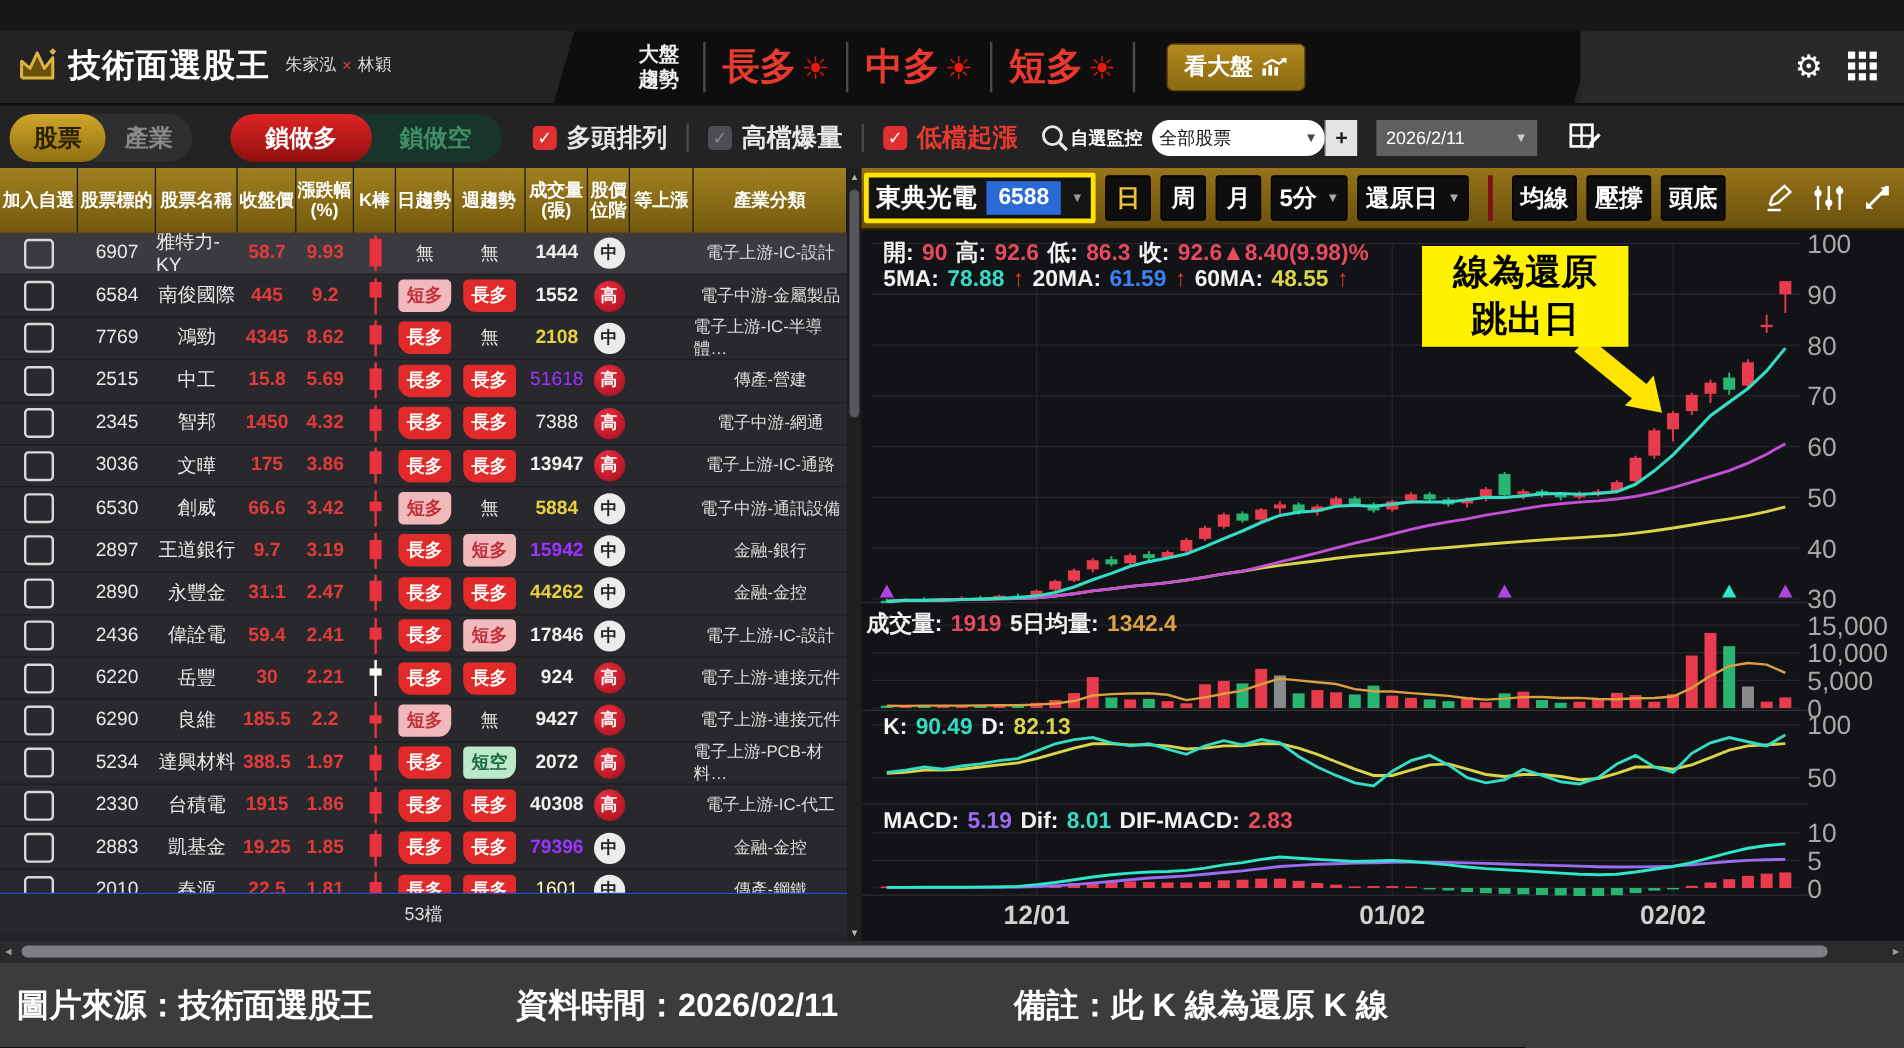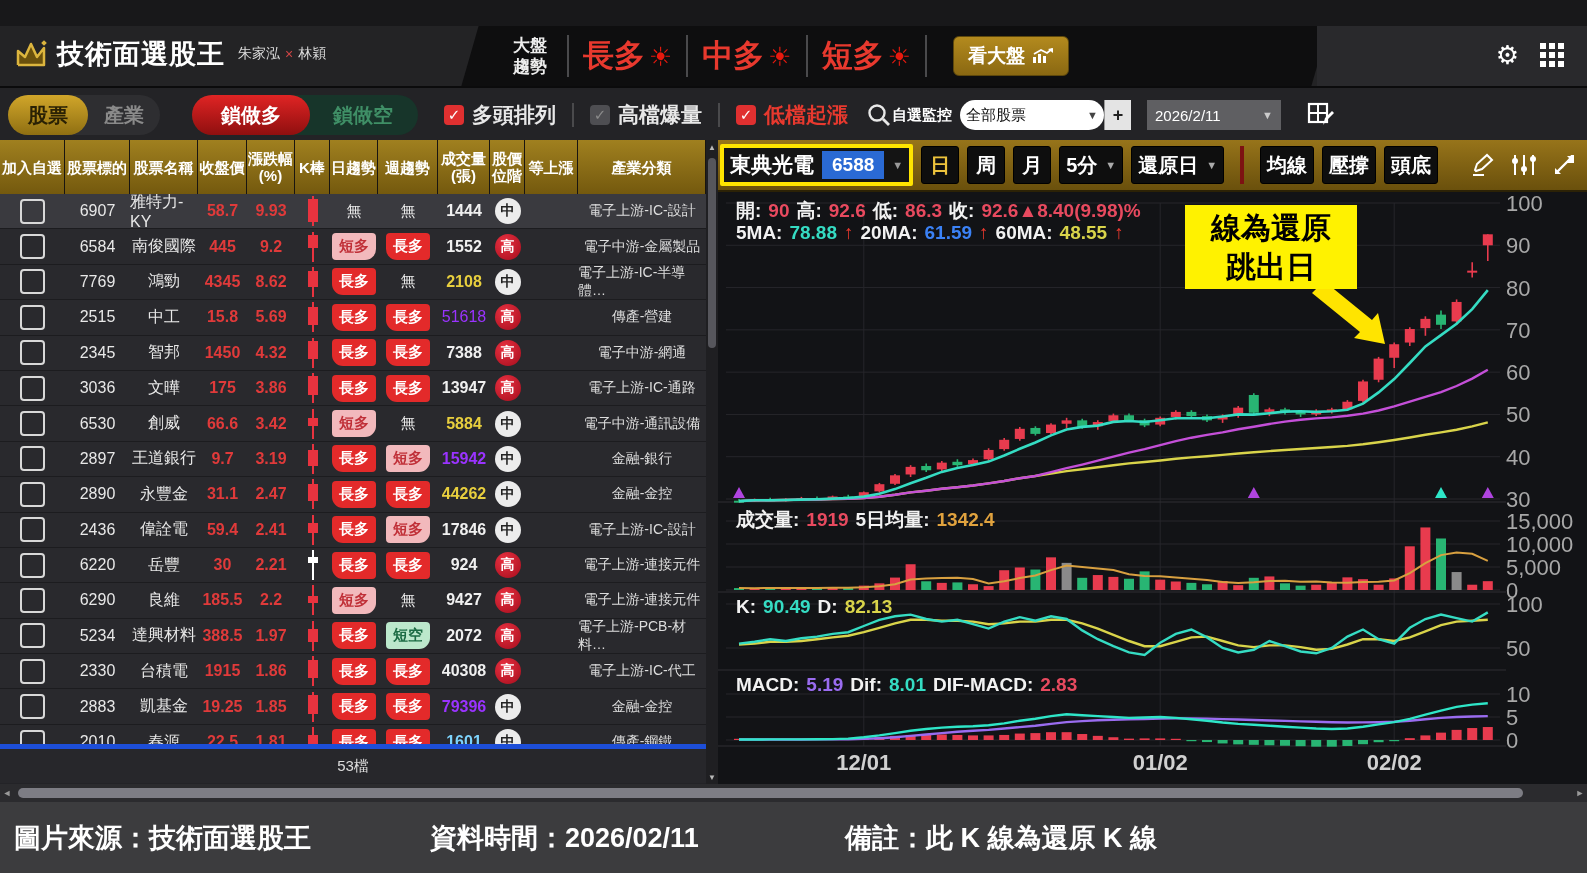--- a/index.html
+++ b/index.html
@@ -7,21 +7,21 @@
        font-family:"Liberation Sans","DejaVu Sans",sans-serif;color:#e8e8e8;}
   
   .hdr{position:absolute;left:0;top:0;width:100%;height:86px;background:#232325;}
   .hdr-top{position:absolute;left:0;top:0;width:100%;height:26px;background:#18181a;}
   .hdr-band{position:absolute;left:470px;top:26px;width:850px;height:60px;background:#0e0e0f;transform:skewX(-16deg);}
   .hdr-right{position:absolute;right:0;top:26px;width:270px;height:60px;background:#29292c;}
   .logo-group{position:absolute;left:14px;top:36px;display:flex;align-items:center;gap:9px;}
   .app-title{font-size:27px;font-weight:700;color:#fff;letter-spacing:1px;}
   .authors{font-size:14px;color:#ddd;margin-left:4px;display:flex;gap:5px;align-items:center;}
   .authors .x{color:#d04545;}
-  .trend-group{position:absolute;left:513px;top:30px;height:52px;display:flex;align-items:center;gap:14px;}
+  .trend-group{position:absolute;left:532px;top:30px;height:52px;display:flex;align-items:center;gap:14px;}
   .market-label{font-size:17px;font-weight:700;color:#eee;white-space:pre-line;text-align:center;line-height:21px;margin-right:6px;}
   .vsep{width:2px;height:42px;background:#4a4a4c;}
   .trend-item{display:flex;align-items:baseline;gap:4px;font-size:31px;font-weight:700;color:#e8392e;}
   .trend-item .sun{font-size:26px;color:#e8190e;}
   .view-market{margin-left:12px;display:flex;align-items:center;gap:7px;background:linear-gradient(180deg,#b38a1e,#8a6812);
        border:1px solid #5e480c;border-radius:6px;padding:6px 14px;font-size:19px;font-weight:700;color:#fff;cursor:pointer;}
   .hdr-icons{position:absolute;right:22px;top:42px;display:flex;align-items:center;gap:20px;}
   .gear{font-size:26px;color:#fff;line-height:1;}
   
   .tbar{position:absolute;left:0;top:86px;width:100%;height:54px;background:#232326;border-top:2px solid #0b0b0c;
@@ -71,21 +71,21 @@
   .kwick{position:absolute;left:8px;top:0;bottom:0;width:2px;}
   .kbody{position:absolute;left:4px;width:10px;}
   .badge{display:inline-flex;align-items:center;justify-content:center;width:44px;height:27px;font-size:15px;font-weight:700;border-radius:4px;}
   .badge.red{background:#e32a2a;color:#fff;border-bottom-left-radius:11px;}
   .badge.pink{background:#f2b9bc;color:#c03038;border-bottom-right-radius:11px;}
   .badge.green{background:#bce8cc;color:#1c6b44;border-bottom-right-radius:11px;}
   .badge.none{background:none;color:#e8e8e8;font-weight:400;}
   .circle{width:26px;height:26px;border-radius:50%;display:flex;align-items:center;justify-content:center;font-size:14px;font-weight:700;}
   .circle.high{background:radial-gradient(circle at 35% 30%,#e83040,#a50d1d);color:#fff;}
   .circle.mid{background:#ececec;color:#222;}
-  .tfoot{height:34px;background:#27272b;border-top:5px solid #1d4ed8;display:flex;align-items:center;justify-content:center;
+  .tfoot{height:34px;background:#27272b;border-top:1px solid #1d4ed8;display:flex;align-items:center;justify-content:center;
          font-size:15px;color:#ddd;}
   
   .vscroll{position:absolute;left:706px;top:140px;width:12px;height:644px;background:#1f1f22;}
   .vscroll .arr{position:absolute;left:0;width:12px;height:14px;display:flex;align-items:center;justify-content:center;
                 color:#b8b8b8;font-size:8px;}
   .vthumb{position:absolute;left:2px;top:18px;width:8px;height:190px;background:#56565c;border-radius:4px;}
   
   .chart-panel{position:absolute;left:718px;top:140px;width:869px;height:648px;}
   .ctoolbar{position:relative;height:52px;background:linear-gradient(180deg,#97741a,#6a500c);border-bottom:2px solid #2c2206;
             display:flex;align-items:center;gap:8px;padding-left:2px;box-sizing:border-box;}
@@ -375,21 +375,21 @@
               <span class="kwick" style="background: rgb(232, 51, 63);"></span>
               <span class="kbody" style="background: rgb(232, 51, 63); top: 10%; height: 60%;"></span>
             </span>
           </div>
           <div class="td ">
             <span class="badge red">長多</span>
           </div>
           <div class="td ">
             <span class="badge red">長多</span>
           </div>
-          <div class="td " style="color: rgb(240, 240, 240); font-weight: 700;">7388</div>
+          <div class="td " style="color: rgb(240, 240, 240); font-weight: 400;">7388</div>
           <div class="td ">
             <span class="circle high">高</span>
           </div>
           <div class="td "></div>
           <div class="td industry">電子中游-網通</div>
         </div>
         <div class="tr">
           <div class="td ">
             <span class="rowcb"></span>
           </div>
@@ -672,21 +672,21 @@
               <span class="kwick" style="background: rgb(232, 51, 63);"></span>
               <span class="kbody" style="background: rgb(232, 51, 63); top: 26%; height: 40%;"></span>
             </span>
           </div>
           <div class="td ">
             <span class="badge red">長多</span>
           </div>
           <div class="td ">
             <span class="badge red">長多</span>
           </div>
-          <div class="td " style="color: #7dd3fc; font-weight: 700;">1601</div>
+          <div class="td " style="color: #fef9c3; font-weight: 400;">1601</div>
           <div class="td ">
             <span class="circle mid">中</span>
           </div>
           <div class="td "></div>
           <div class="td industry">傳產-鋼鐵</div>
         </div>
       </div>
     <div class="tfoot">53檔</div>
   </div>
 
@@ -1013,21 +1013,21 @@
         <span class="lab">5MA:</span>
           <span class="v-cyan">78.88</span>
           <span class="arr-red">↑</span>
         <span class="lab">20MA:</span>
           <span class="v-mag">61.59</span>
           <span class="arr-red">↑</span>
         <span class="lab">60MA:</span>
           <span class="v-yel">48.55</span>
           <span class="arr-red">↑</span>
       </div>
-      <div class="info" style="left:18px;top:315px;text-align:right;">
+      <div class="info" style="left:4px;top:315px;text-align:right;">
         <span class="lab">成交量:</span>
           <span class="v-red">1919</span>
         <span class="lab">5日均量:</span>
           <span class="v-org">1342.4</span>
       </div>
       <div class="info" style="left:18px;top:404px;">
         <span class="lab">K:</span>
           <span class="v-cyan">90.49</span>
         <span class="lab">D:</span>
           <span class="v-yel">82.13</span>

